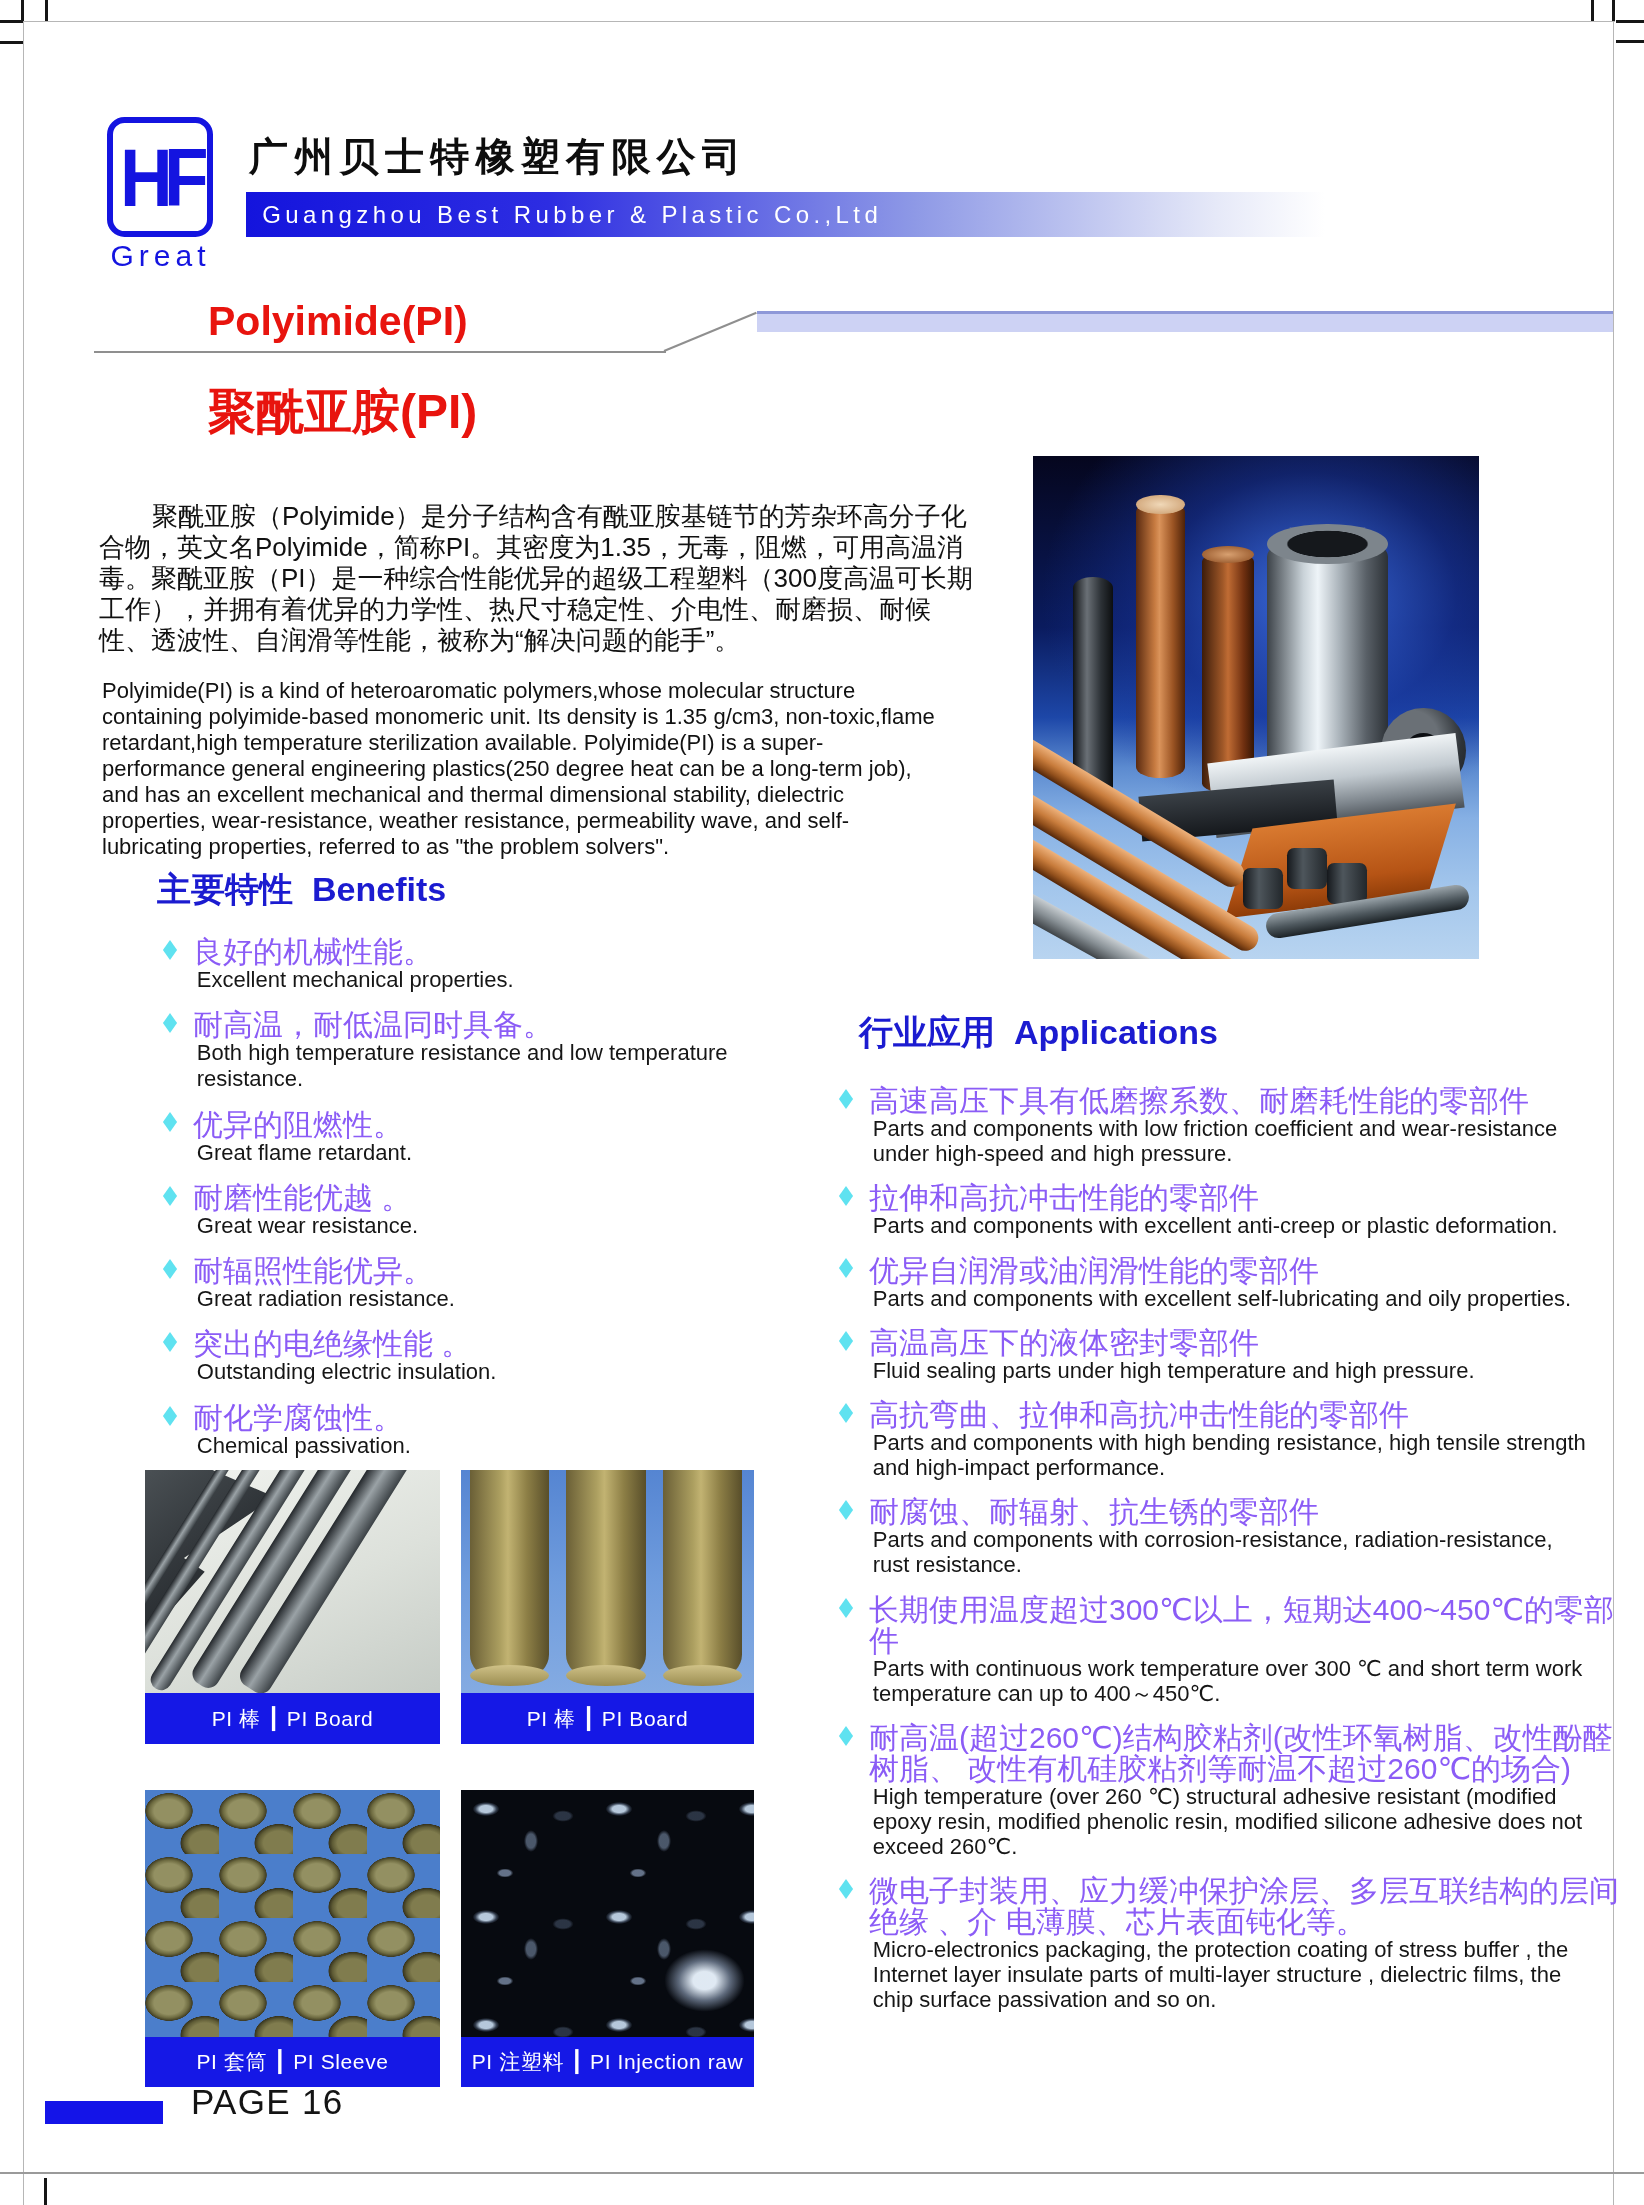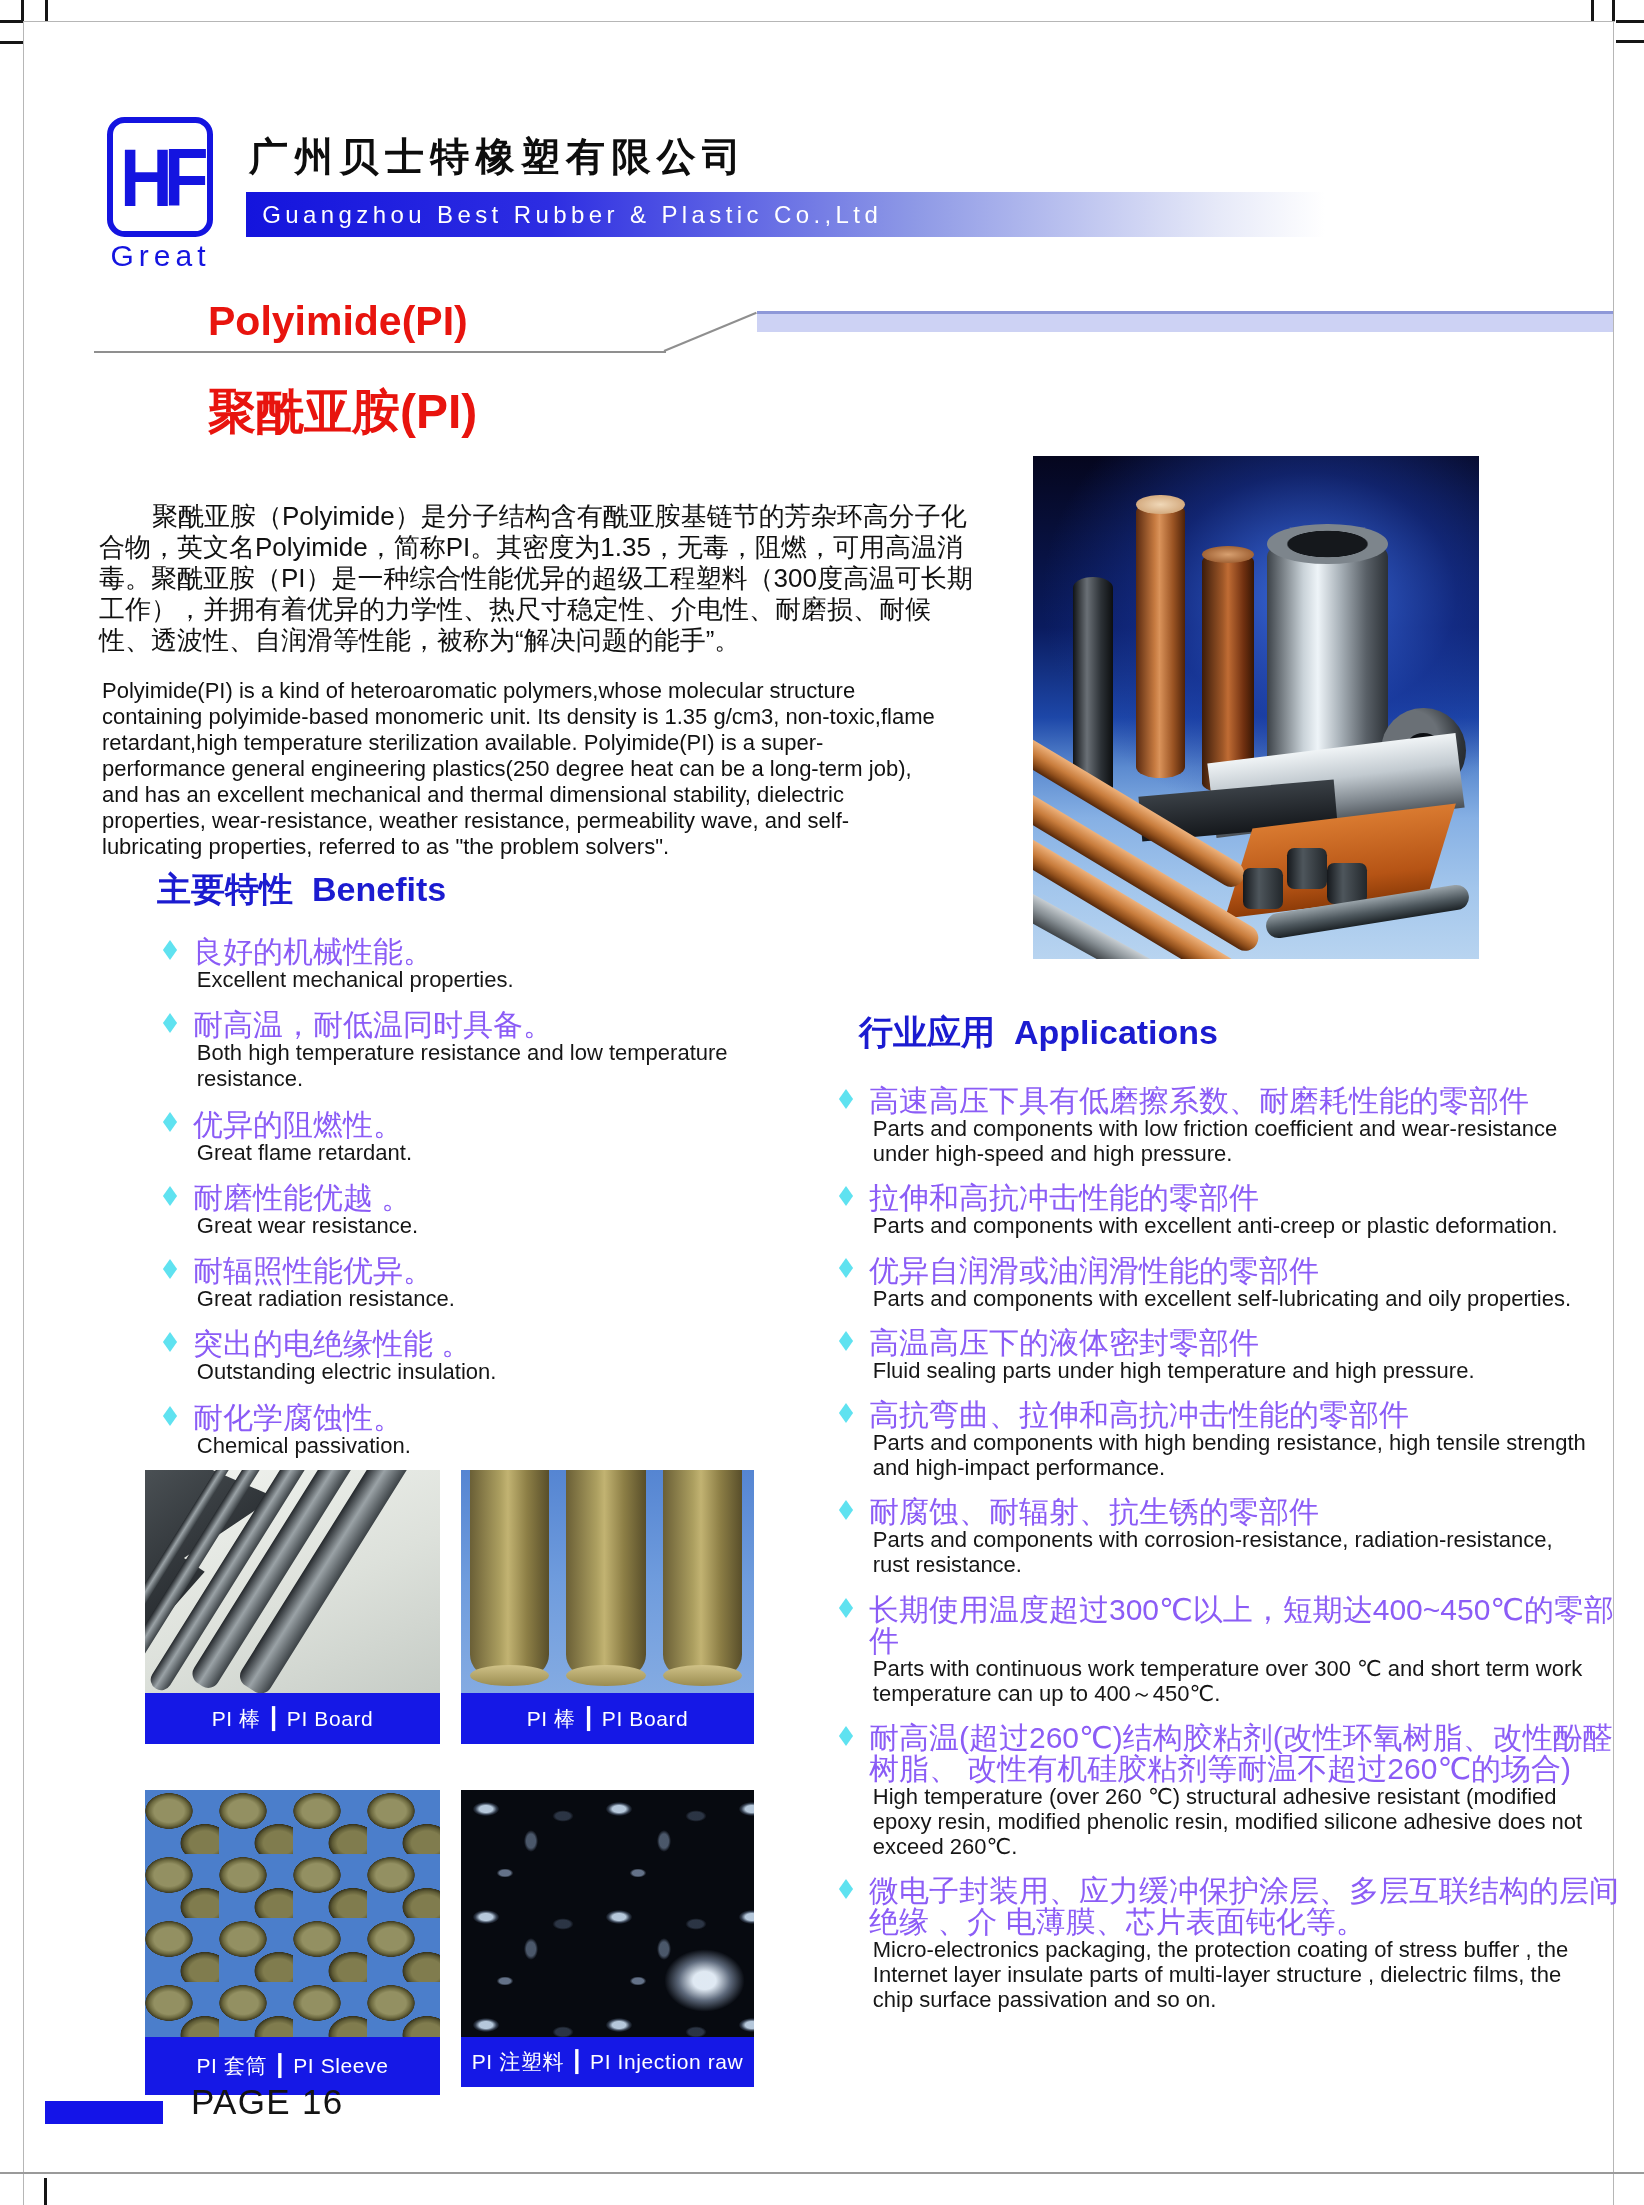--- a/index.html
+++ b/index.html
@@ -270,21 +270,21 @@
         <div class="ocap"></div>
       </div>
     </div>
     <div class="cap-bar">
       <span class="cap-text">PI 棒 ┃ PI Board</span>
     </div>
   </div>
 
   <div class="fig" style="left:145px;top:1790px;width:295px;">
     <div class="photo photo3" style="height:247px;"></div>
-    <div class="cap-bar" style="height:58px;">
+    <div class="cap-bar" style="height:50px;">
       <span class="cap-text">PI 套筒 ┃ PI Sleeve</span>
     </div>
   </div>
 
   <div class="fig" style="left:461px;top:1790px;width:293px;justify-content:space-between;">
     <div class="photo photo4" style="height:247px;">
       <div class="glint"></div>
     </div>
     <div class="cap-bar" style="height:50px;">
       <span class="cap-text">PI 注塑料 ┃ PI Injection raw</span>

